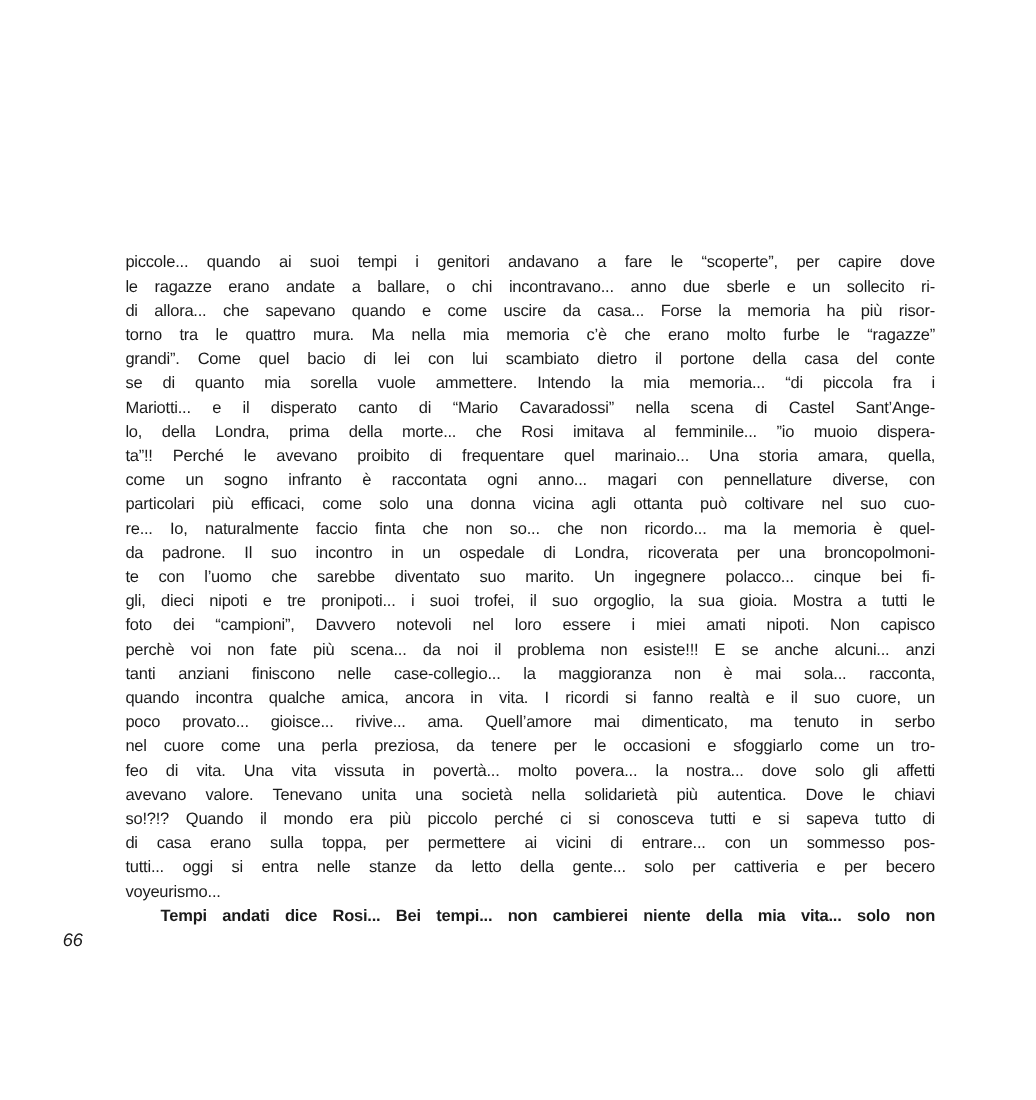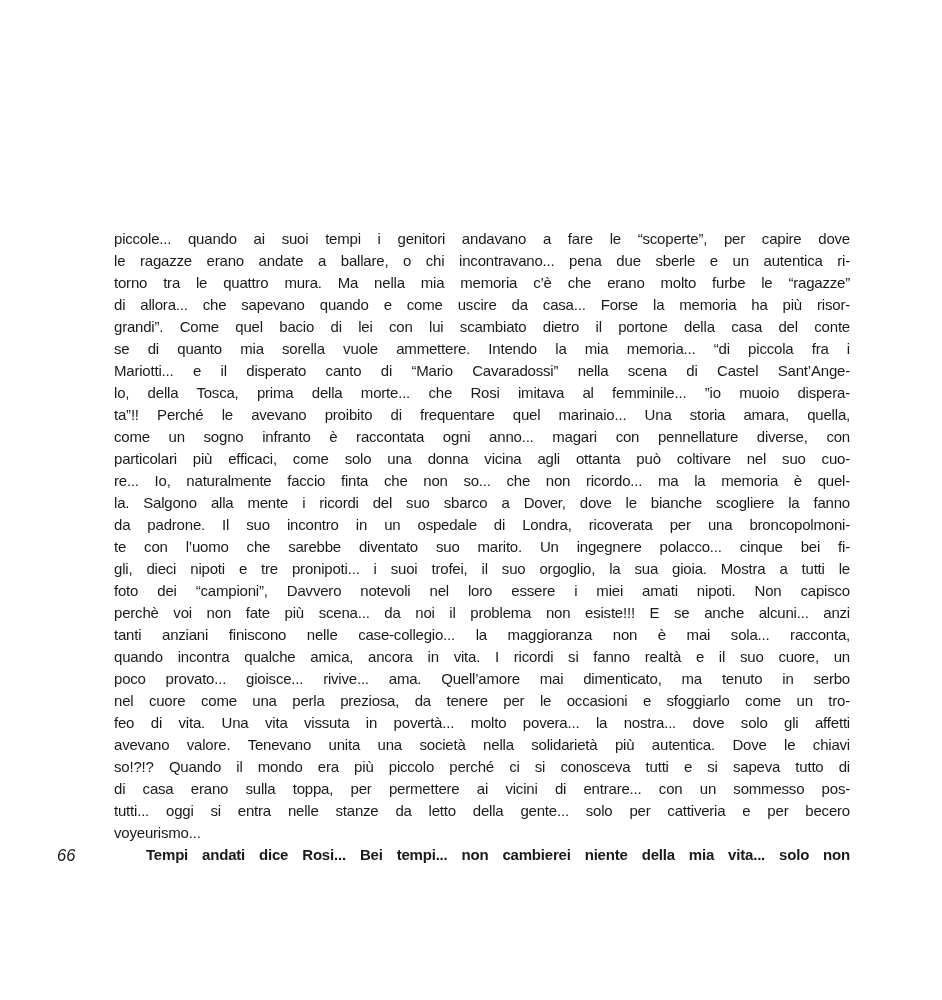--- a/index.html
+++ b/index.html
@@ -49,32 +49,31 @@
     color: #1a1a1a;
   }
 </style>
 </head>
 <body>
 
 <div class="sheet">
   <div class="page-number">66</div>
   <div class="text-block" id="text-block">
       <div class="line">piccole... quando ai suoi tempi i genitori andavano a fare le “scoperte”, per capire dove</div>
-      <div class="line">le ragazze erano andate a ballare, o chi incontravano... pena due sberle e un autentica ri-</div>
+      <div class="line">le ragazze erano andate a ballare, o chi incontravano... anno due sberle e un sollecito ri-</div>
+      <div class="line">di allora... che sapevano quando e come uscire da casa... Forse la memoria ha più risor-</div>
       <div class="line">torno tra le quattro mura. Ma nella mia memoria c’è che erano molto furbe le “ragazze”</div>
-      <div class="line">di allora... che sapevano quando e come uscire da casa... Forse la memoria ha più risor-</div>
       <div class="line">grandi”. Come quel bacio di lei con lui scambiato dietro il portone della casa del conte</div>
       <div class="line">se di quanto mia sorella vuole ammettere. Intendo la mia memoria... “di piccola fra i</div>
       <div class="line">Mariotti... e il disperato canto di “Mario Cavaradossi” nella scena di Castel Sant’Ange-</div>
-      <div class="line">lo, della Tosca, prima della morte... che Rosi imitava al femminile... ”io muoio dispera-</div>
+      <div class="line">lo, della Londra, prima della morte... che Rosi imitava al femminile... ”io muoio dispera-</div>
       <div class="line">ta”!! Perché le avevano proibito di frequentare quel marinaio... Una storia amara, quella,</div>
       <div class="line">come un sogno infranto è raccontata ogni anno... magari con pennellature diverse, con</div>
       <div class="line">particolari più efficaci, come solo una donna vicina agli ottanta può coltivare nel suo cuo-</div>
       <div class="line">re... Io, naturalmente faccio finta che non so... che non ricordo... ma la memoria è quel-</div>
-      <div class="line">la. Salgono alla mente i ricordi del suo sbarco a Dover, dove le bianche scogliere la fanno</div>
       <div class="line">da padrone. Il suo incontro in un ospedale di Londra, ricoverata per una broncopolmoni-</div>
       <div class="line">te con l’uomo che sarebbe diventato suo marito. Un ingegnere polacco... cinque bei fi-</div>
       <div class="line">gli, dieci nipoti e tre pronipoti... i suoi trofei, il suo orgoglio, la sua gioia. Mostra a tutti le</div>
       <div class="line">foto dei “campioni”, Davvero notevoli nel loro essere i miei amati nipoti. Non capisco</div>
       <div class="line">perchè voi non fate più scena... da noi il problema non esiste!!! E se anche alcuni... anzi</div>
       <div class="line">tanti anziani finiscono nelle case-collegio... la maggioranza non è mai sola... racconta,</div>
       <div class="line">quando incontra qualche amica, ancora in vita. I ricordi si fanno realtà e il suo cuore, un</div>
       <div class="line">poco provato... gioisce... rivive... ama. Quell’amore mai dimenticato, ma tenuto in serbo</div>
       <div class="line">nel cuore come una perla preziosa, da tenere per le occasioni e sfoggiarlo come un tro-</div>
       <div class="line">feo di vita. Una vita vissuta in povertà... molto povera... la nostra... dove solo gli affetti</div>

